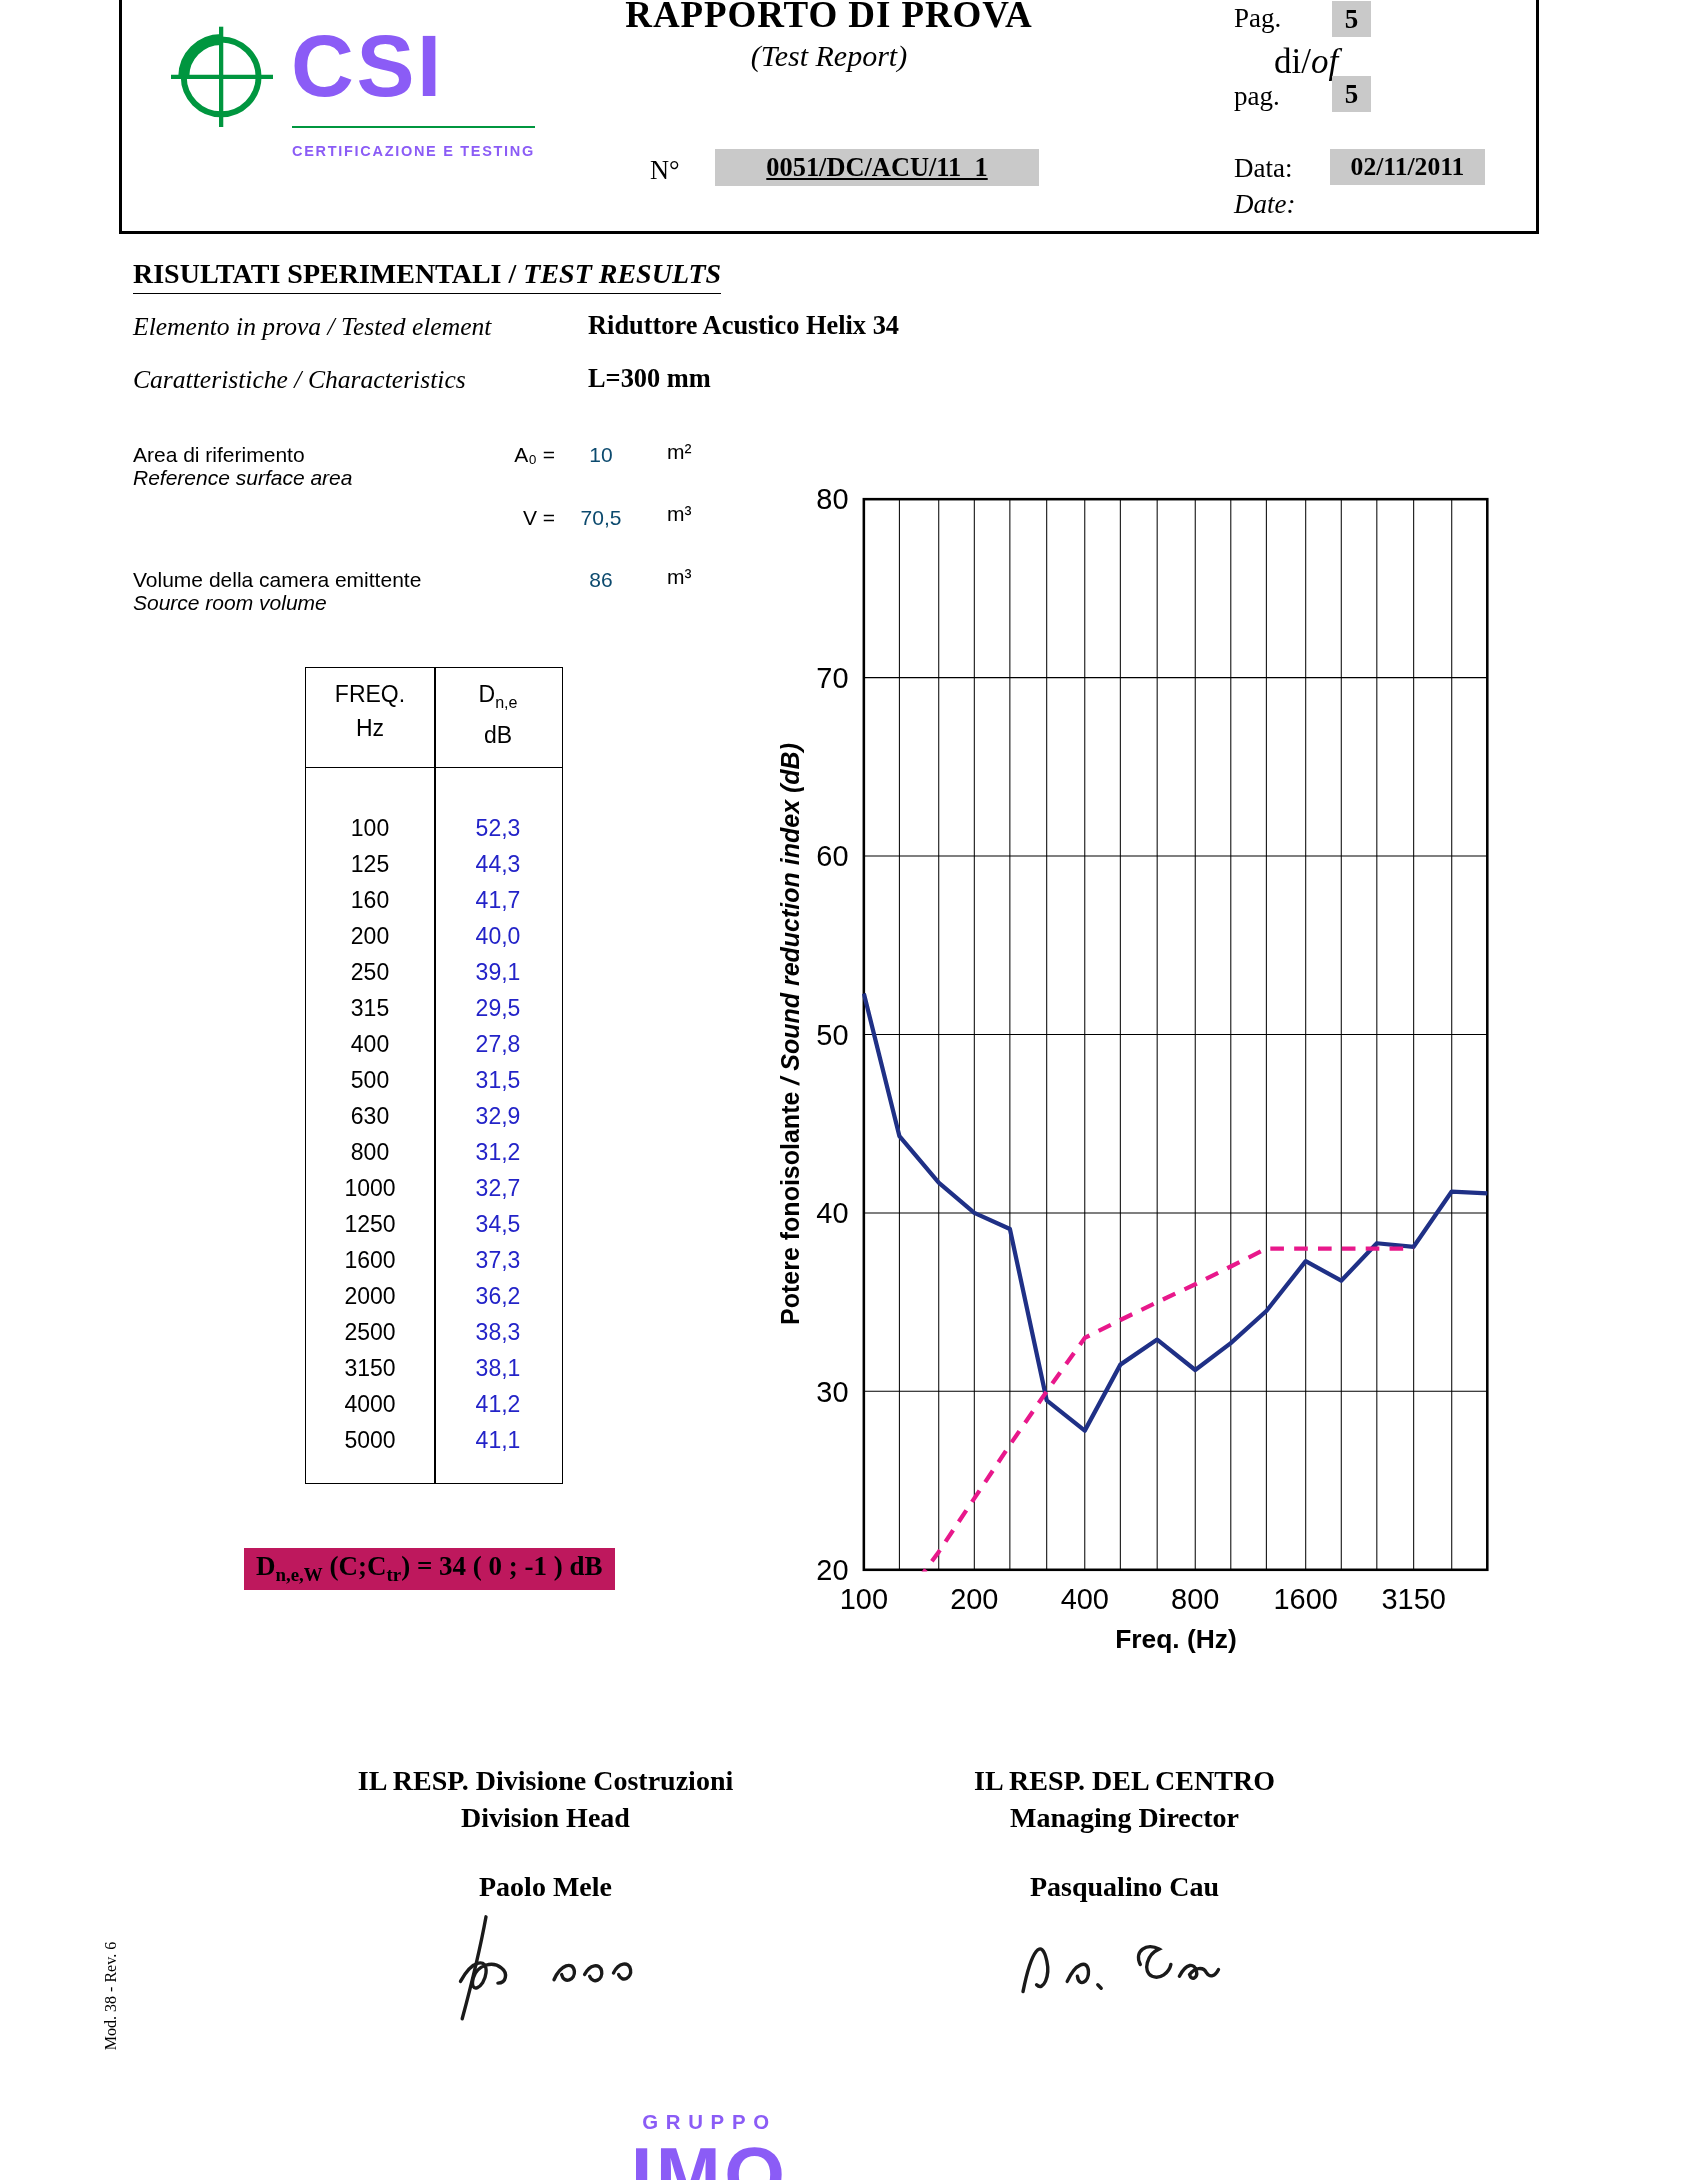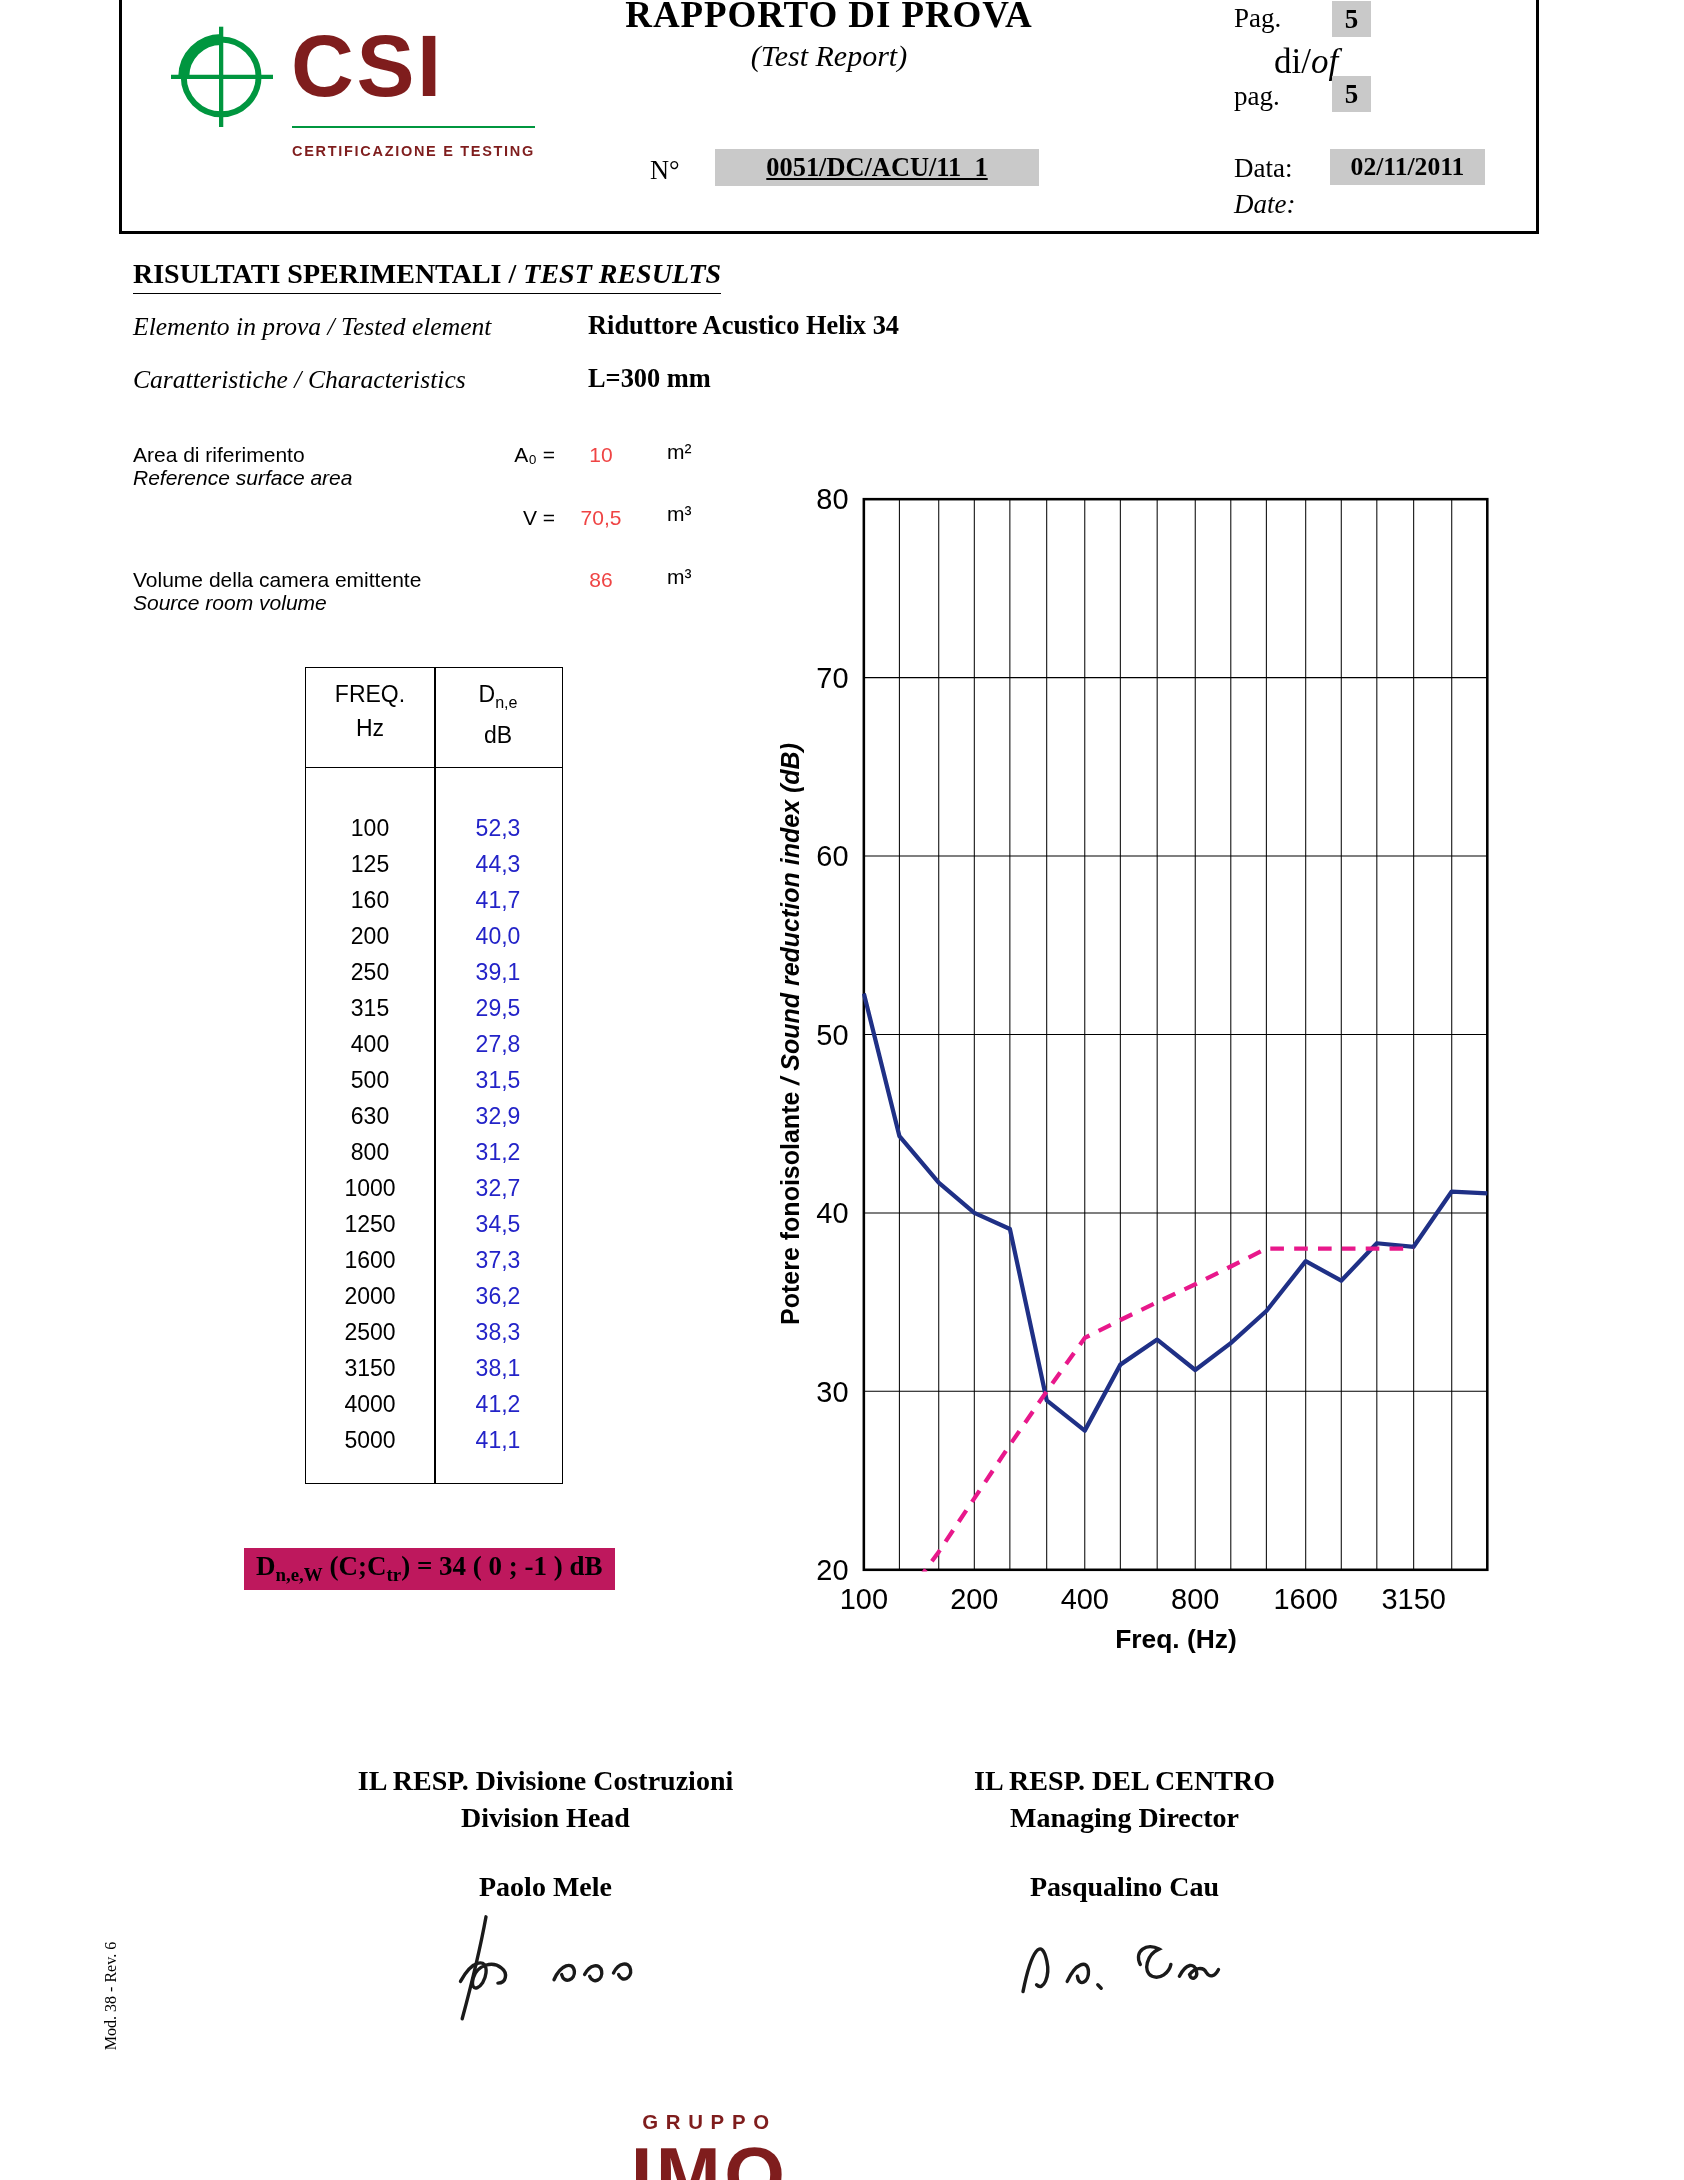--- a/index.html
+++ b/index.html
@@ -1,32 +1,32 @@
 <!DOCTYPE html>
 <html style="font-size:13.6px"><head>
 <meta charset="utf-8">
 <style>
   html,body{margin:0;padding:0;}
   body{width:1685px;height:2181px;background:#ffffff;font-family:"Liberation Serif",serif;color:#000;}
   .page{position:absolute;left:0;top:0;width:1685px;height:2181px;background:#fff;overflow:hidden;}
   .abs{position:absolute;}
   .sans{font-family:"Liberation Sans",sans-serif;}
   .gray-hl{background:#be185d;margin-top:33px;}
-  .green{color:#7f1d1d;}
+  .green{color:#8b5cf6;}
   
   .header-box{left:119px;top:-12px;width:1414px;height:240px;border:3.4px solid #000;background:#fff;}
   .report-title{left:0;top:1.7px;width:100%;text-align:center;font-size:37px;font-weight:bold;letter-spacing:0.9px;}
   .report-subtitle{left:0;top:48px;width:100%;text-align:center;font-size:30px;font-style:italic;}
   .hl-box{background:#c9c9c9;text-align:center;font-weight:bold;}
   
   .prow{position:relative;height:49px;margin-bottom:13.6px;font-family:"Liberation Sans",sans-serif;font-size:21px;}
   .plabels{position:absolute;left:0;top:0;width:366px;line-height:23px;}
   .pen{font-style:italic;}
   .psym{position:absolute;left:290px;top:0;width:132px;text-align:right;}
-  .pval{position:absolute;left:434px;top:0;width:68px;text-align:center;color:#ef4444;}
+  .pval{position:absolute;left:434px;top:0;width:68px;text-align:center;color:#0c4a6e;}
   .punit{position:absolute;left:534px;top:-3.4px;}
   
   .table-box{left:305px;top:667px;width:256px;height:815px;border:1.7px solid #000;font-family:"Liberation Sans",sans-serif;}
   .thead{position:absolute;left:0;top:0;right:0;height:99px;border-bottom:1.7px solid #000;display:flex;text-align:center;font-size:23px;}
   .th-col{padding-top:8.5px;line-height:34px;}
   .th-c1{width:128px;}
   .th-c2{flex:1;}
   .tdivider{position:absolute;left:128px;top:0;bottom:0;width:1.7px;background:#000;}
   .trows{position:absolute;left:0;top:142px;right:0;}
   .trow{display:flex;height:36px;line-height:36px;font-size:23px;text-align:center;}

